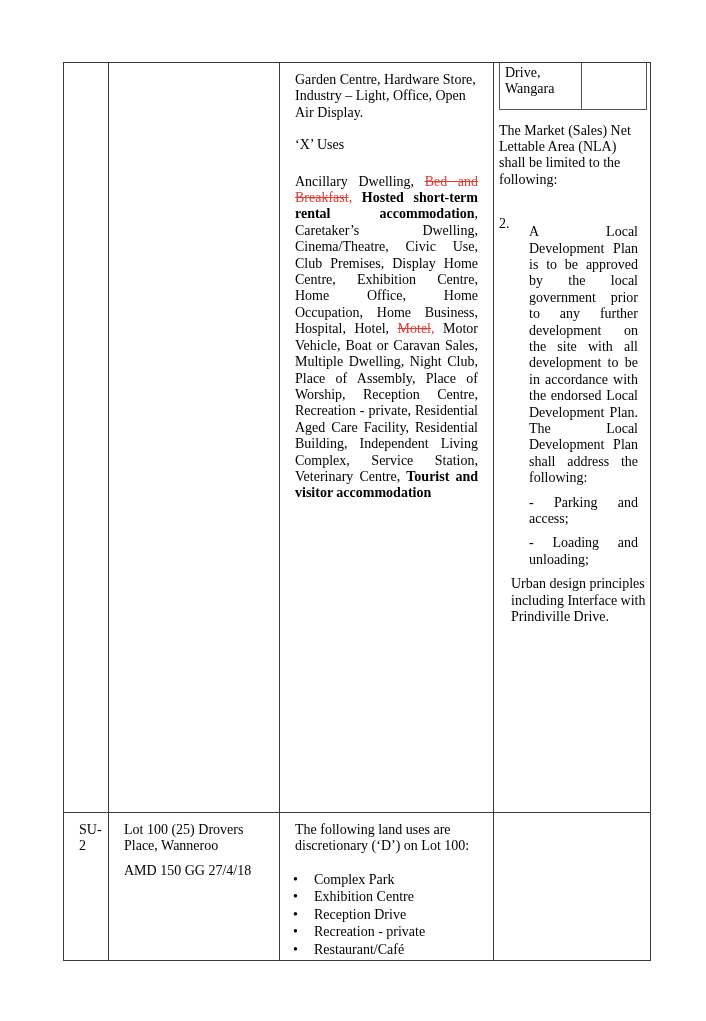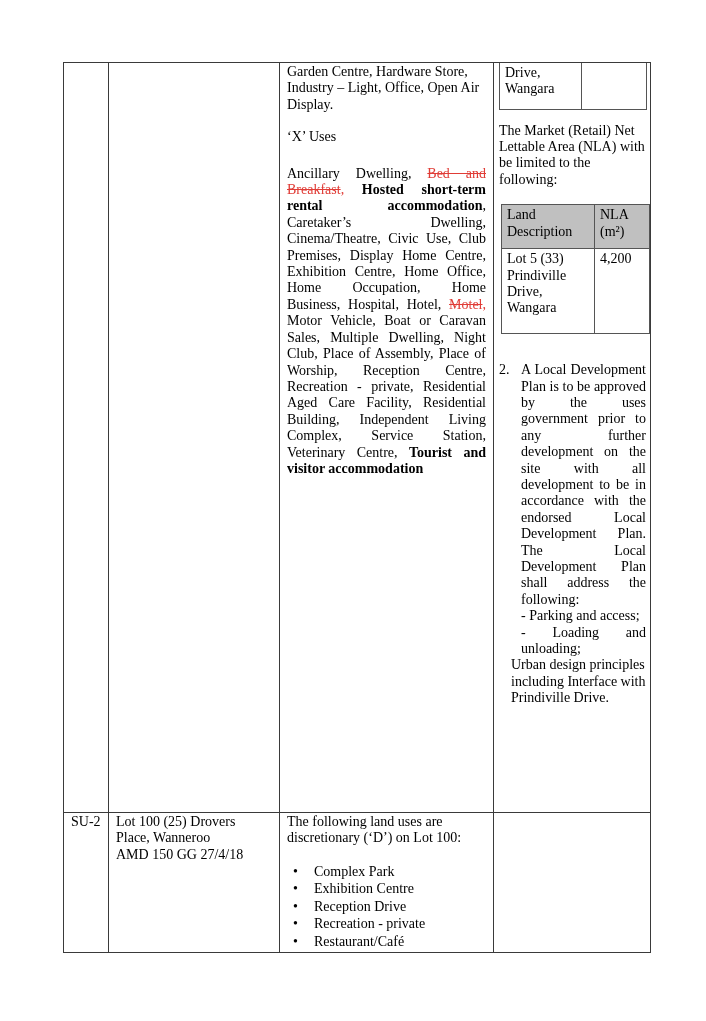--- a/index.html
+++ b/index.html
@@ -25,21 +25,21 @@
   }
   table.doc-table > tbody > tr > td{
     border:1px solid var(--border-outer);
     vertical-align:top;
     padding:0;
   }
   tr.row-su5 > td{height:750px;}
   tr.row-su6 > td{height:140px;}
 
   .pad{padding:1px 7px 2px 7px;}
-  p{margin:0;}
+  p{margin:8px;}
   .justify{text-align:justify;}
   .mb-line{margin-bottom:16px;}
   .xheading{margin-bottom:20px;}
   .xheading .u{}
   .red-strike{color:var(--red-strike);text-decoration:line-through;}
   .red{color:var(--red-strike);}
   .bold{font-weight:bold;}
 
   
   table.nested{border-collapse:collapse;table-layout:fixed;}
@@ -97,41 +97,25 @@
                 <col style="width:82px">
                 <col style="width:65px">
               </colgroup>
             <tbody>
               <tr class="r1">
                 <td>Drive, Wangara</td>
                 <td></td>
               </tr>
             </tbody>
           </table>
-          <p class="market">The Market (Retail) Net Lettable Area (NLA) with be limited to the following:</p>
-          <table class="nested t-nla">
-            <colgroup>
-                <col style="width:93px">
-                <col style="width:55px">
-              </colgroup>
-            <tbody>
-              <tr class="hdr">
-                <td>Land Description</td>
-                <td>NLA (m²)</td>
-              </tr>
-              <tr class="dat">
-                <td>Lot 5 (33) Prindiville Drive, Wangara</td>
-                <td>4,200</td>
-              </tr>
-            </tbody>
-          </table>
+          <p class="market">The Market (Sales) Net Lettable Area (NLA) shall be limited to the following:</p>
           <div class="item2">
             <span class="num">2.</span>
             <div class="body">
-              <p class="justify">A Local Development Plan is to be approved by the uses government prior to any further development on the site with all development to be in accordance with the endorsed Local Development Plan. The Local Development Plan shall address the following:</p>
+              <p class="justify">A Local Development Plan is to be approved by the local government prior to any further development on the site with all development to be in accordance with the endorsed Local Development Plan. The Local Development Plan shall address the following:</p>
               <p class="justify">- Parking and access;</p>
               <p class="justify">- Loading and unloading;</p>
             </div>
           </div>
           <p class="tail">Urban design principles including Interface with Prindiville Drive.</p>
         </td>
       </tr>
 
       <tr class="row-su6">
         <td>

